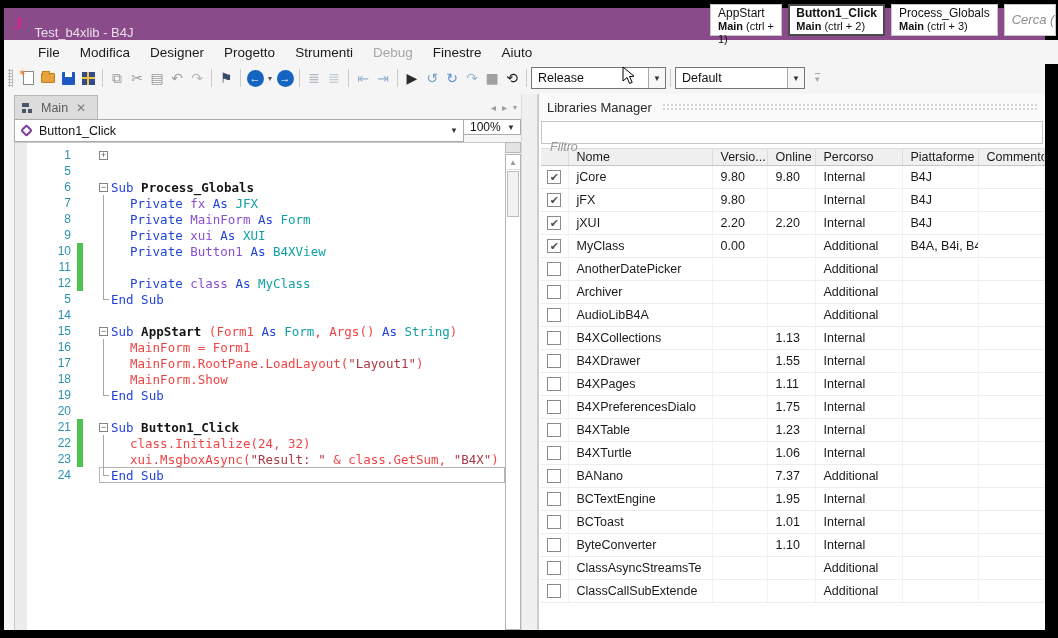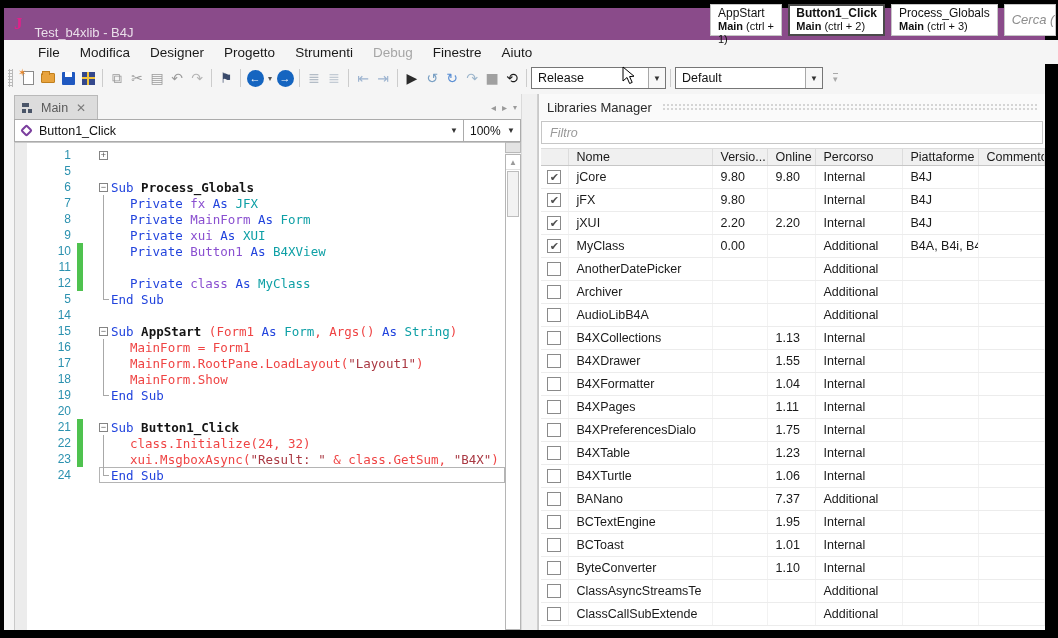--- a/index.html
+++ b/index.html
@@ -78,21 +78,21 @@
   .tab-nav { margin-left:auto; display:flex; gap:6px; align-items:center; padding-bottom:6px; padding-right:4px; }
   .tab-nav span { color:#9a9a9a; font-size:10px; }
 
   
   .edcombos { position:absolute; top:111px; left:10px; width:507px; height:23px; display:flex; }
   .bigcombo { flex:1; border:1px solid #ababab; background:#fff; display:flex; align-items:center; height:23px; }
   .bigcombo .dmnd { width:9px; height:9px; border:2px solid #7b3f9e; transform:rotate(45deg);
                     border-radius:2px; margin:0 8px 0 7px; }
   .bigcombo .bval { flex:1; font-size:12.5px; color:#111; }
   .zoomcombo { width:57px; border:1px solid #ababab; border-left:none; background:#fff;
-               display:flex; align-items:center; height:23px; }
+               display:flex; align-items:center; height:16px; }
   .zoomcombo .bval { flex:1; font-size:12px; color:#111; padding-left:6px; }
   .arr { font-size:8px; color:#333; padding:0 5px; }
 
   
   .editor { position:absolute; top:134px; left:10px; width:491px; height:488px; background:#fff;
             border-left:1px solid #c9c9c9; border-top:1px solid #c9c9c9; padding-top:4px; overflow:hidden; }
   .editor::before { content:""; position:absolute; left:0; top:0; width:12px; height:100%; background:#ececec; }
   .cl { display:flex; height:16px; align-items:center; font-family:"DejaVu Sans Mono",monospace;
         font-size:12.5px; position:relative; }
   .ln { width:62px; text-align:right; padding-right:6px; color:#2b91af; font-size:12px;
@@ -133,21 +133,21 @@
               border-left:1px solid #dadada; border-right:1px solid #cfcfcf; }
 
   
   .libpanel { position:absolute; left:534px; top:86px; width:507px; height:536px; background:#fff;
               border-left:1px solid #c9c9c9; }
   .lm-title { display:flex; align-items:center; height:26px; padding:0 6px 0 8px; background:#fafafa; }
   .lm-title .lbl { font-size:13px; color:#2a2a2a; white-space:nowrap; }
   .lm-title .dots { flex:1; height:9px; margin-left:10px;
                     background-image:radial-gradient(#d5d5d5 1px, transparent 1.2px); background-size:4px 4px; }
   .filter { margin:1px 2px 4px 2px; height:23px; border:1px solid #c6c6c6; background:#fff;
-            font-style:italic; color:#999; font-size:12.5px; padding:4px 0 0 8px; }
+            font-style:italic; color:#999; font-size:12.5px; padding:18px 0 0 8px; }
   table.lib { border-collapse:collapse; width:503px; margin-left:2px; table-layout:fixed; }
   table.lib th { background:#f0f0f0; font-weight:normal; font-size:12.5px; color:#1a1a1a; text-align:left;
                  height:17px; border-right:1px solid #dcdcdc; border-bottom:1px solid #c6c6c6;
                  border-top:1px solid #dcdcdc; padding-left:8px; white-space:nowrap; overflow:hidden; }
   table.lib td { height:23px; font-size:12.5px; color:#1a1a1a; border-right:1px solid #f2f2f2;
                  border-bottom:1px solid #ececec; padding-left:8px; white-space:nowrap; overflow:hidden; }
   td.namecell { padding-left:12px; }
   th.namecell { padding-left:12px; }
   .online a, td.online { color:#2323d6; }
   .cbcell { text-align:center; padding-left:0 !important; }
@@ -238,21 +238,21 @@
         <span class="tb-icon glyph" style="color: rgb(157, 182, 204);">↷</span>
         <span class="tb-icon glyph" style="color: rgb(160, 160, 160);">■</span>
         <span class="tb-icon glyph" style="color: rgb(26, 26, 26);">⟲</span>
       </span>
     <span class="tb-sep"></span>
     <span class="combo" style="width:135px">
       <span class="cval">Release</span>
       <span class="cbtn">▼</span>
     </span>
     <span class="tb-sep"></span>
-    <span class="combo" style="width:148px">
+    <span class="combo" style="width:130px">
       <span class="cval">Default</span>
       <span class="cbtn">▼</span>
     </span>
     <span style="color:#a9a9a9;font-size:9px;margin-left:10px;border-top:1px solid #a9a9a9;line-height:8px;padding-top:1px;">▾</span>
   </div>
 
   <svg class="cursor" width="14" height="20" viewBox="0 0 14 20">
     <path d="M1,1 L1,15 L5,11.5 L7.6,17.5 L10.2,16.4 L7.6,10.6 L12,10.2 Z" fill="#fff" stroke="#000" stroke-width="1"></path>
   </svg>
 
@@ -594,29 +594,20 @@
             <td class="cbcell"><span class="cb"></span></td>
             <td class="namecell">B4XDrawer</td>
             <td></td>
             <td class="online">1.55</td>
             <td>Internal</td>
             <td></td>
             <td></td>
           </tr>
           <tr>
             <td class="cbcell"><span class="cb"></span></td>
-            <td class="namecell">B4XFormatter</td>
-            <td></td>
-            <td class="online">1.04</td>
-            <td>Internal</td>
-            <td></td>
-            <td></td>
-          </tr>
-          <tr>
-            <td class="cbcell"><span class="cb"></span></td>
             <td class="namecell">B4XPages</td>
             <td></td>
             <td class="online">1.11</td>
             <td>Internal</td>
             <td></td>
             <td></td>
           </tr>
           <tr>
             <td class="cbcell"><span class="cb"></span></td>
             <td class="namecell">B4XPreferencesDialo</td>

